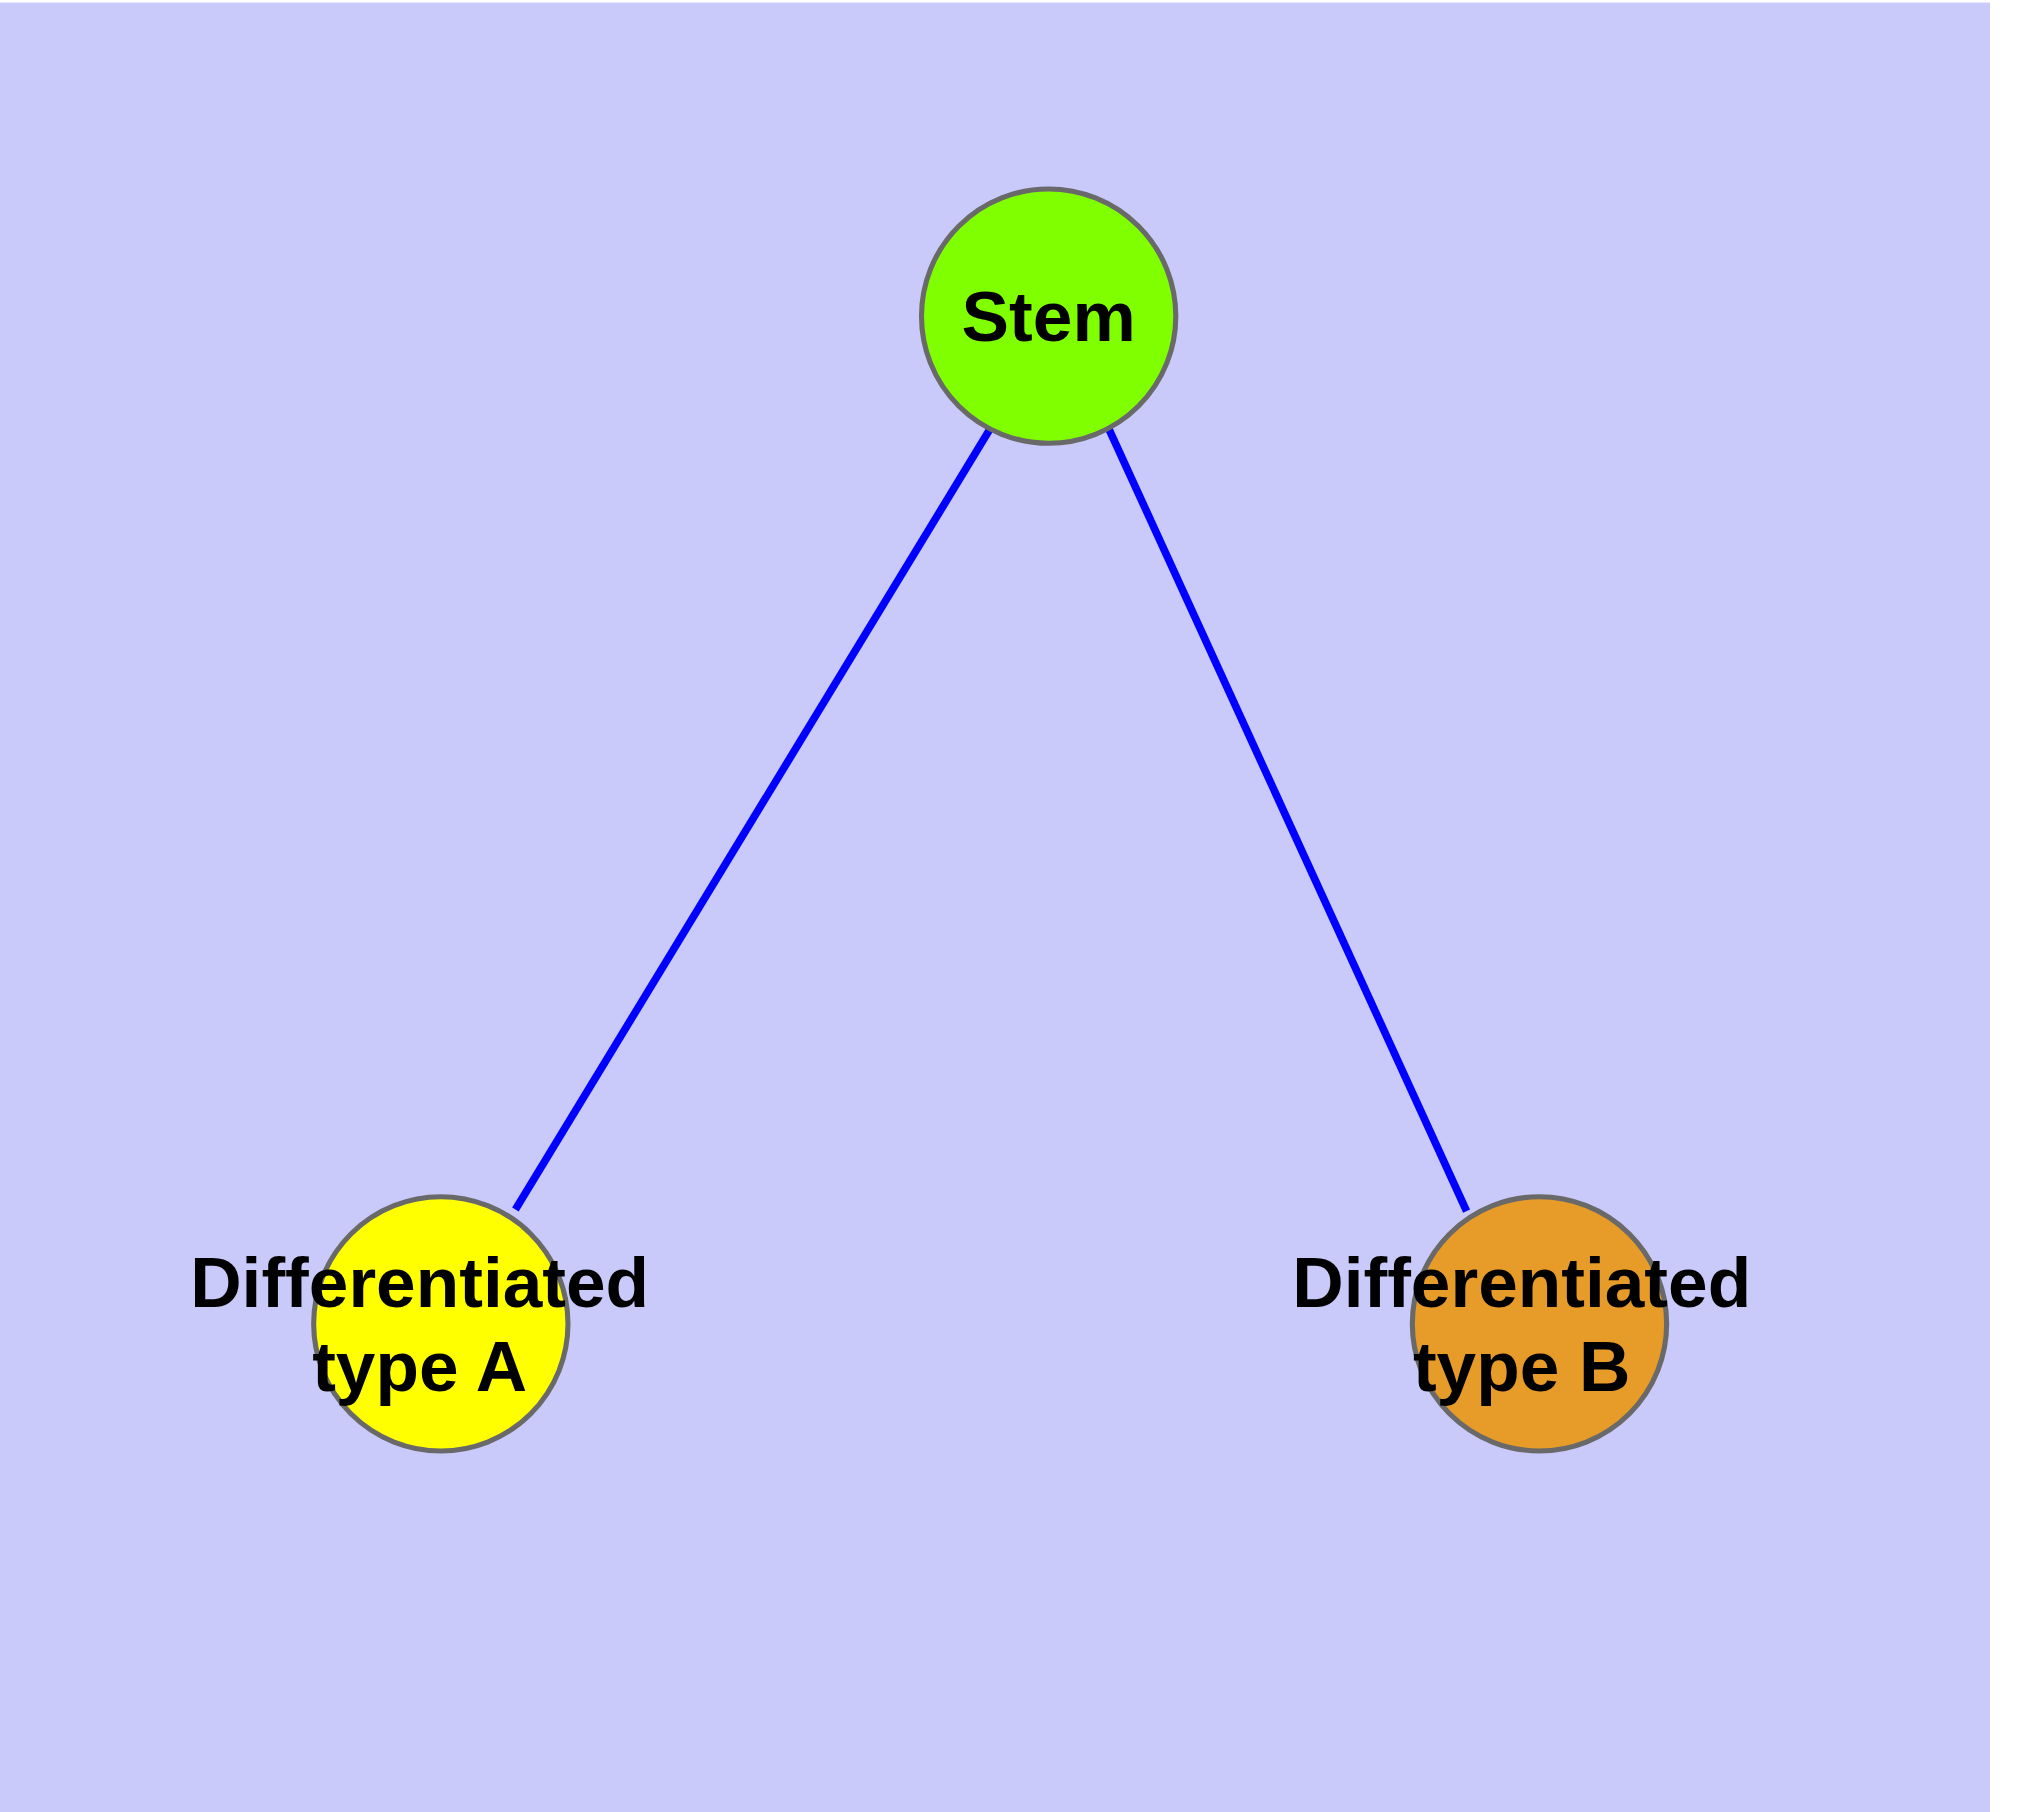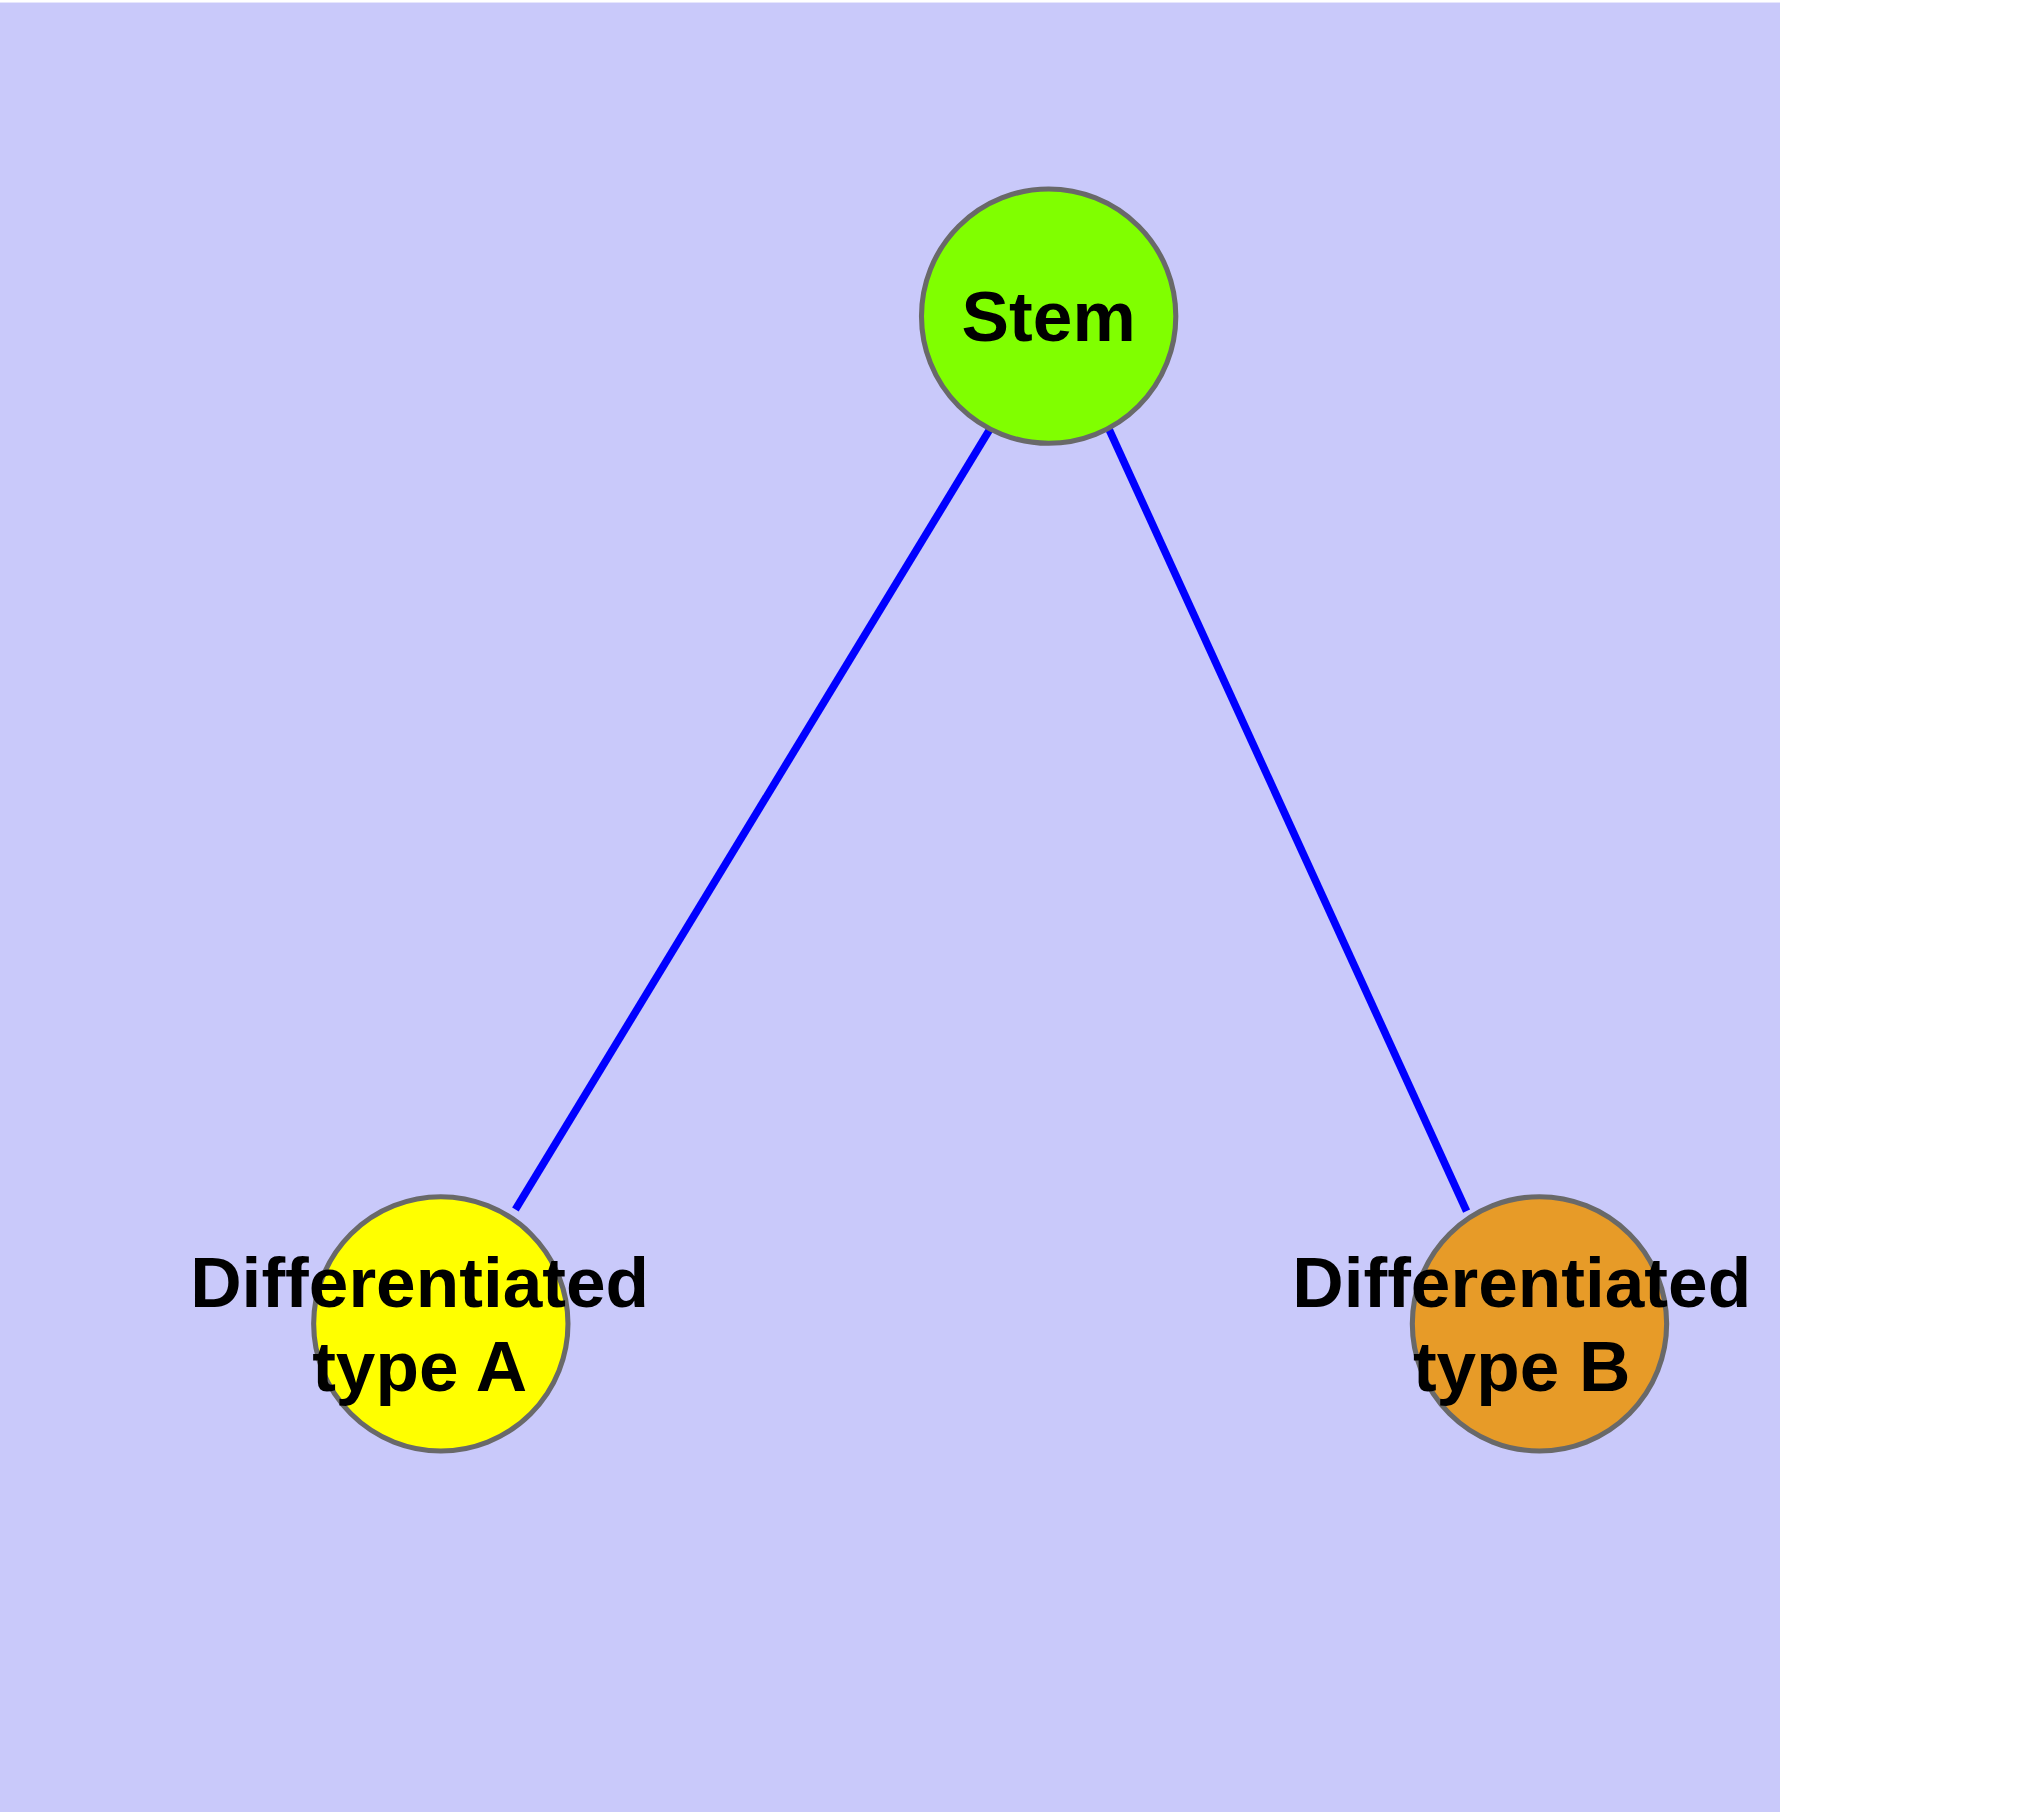--- a/index.html
+++ b/index.html
@@ -26,21 +26,21 @@
   }
   .node-label {
     font-family: "Liberation Sans", sans-serif;
     font-weight: bold;
     fill: #000000;
   }
 </style>
 </head>
 <body>
 
-<div id="canvas" style="width: 1780px; height: 1812px; background: rgb(255, 255, 255);">
+<div id="canvas" style="width: 1990px; height: 1812px; background: rgb(255, 255, 255);">
   <svg id="graph-svg" viewBox="0 0 2384 2138" preserveAspectRatio="none" xmlns="http://www.w3.org/2000/svg">
     <rect id="bg-rect" x="0" y="3" width="2384" height="2135" fill="#c9c9fa"></rect>
     <g id="edges-layer">
         <line x1="1168" y1="506" x2="608" y2="1427" stroke="#0000ff" stroke-width="9" stroke-linecap="butt"></line>
         <line x1="1308" y1="506" x2="1730" y2="1429" stroke="#0000ff" stroke-width="9" stroke-linecap="butt"></line>
       </g>
     <g id="nodes-layer">
         <g>
           <circle cx="1237" cy="373" r="150" fill="#80ff00" stroke="#696969" stroke-width="6"></circle>
         </g>

